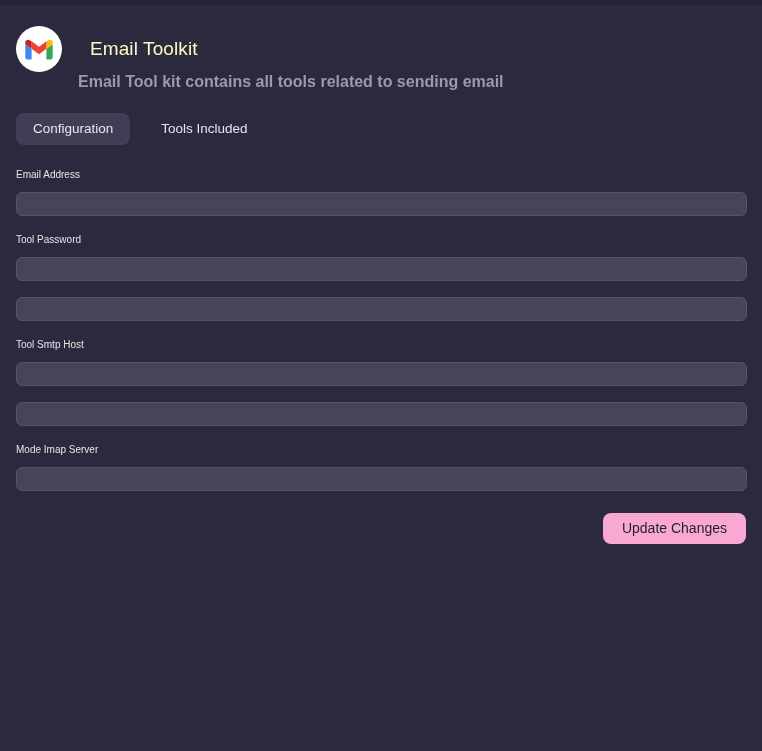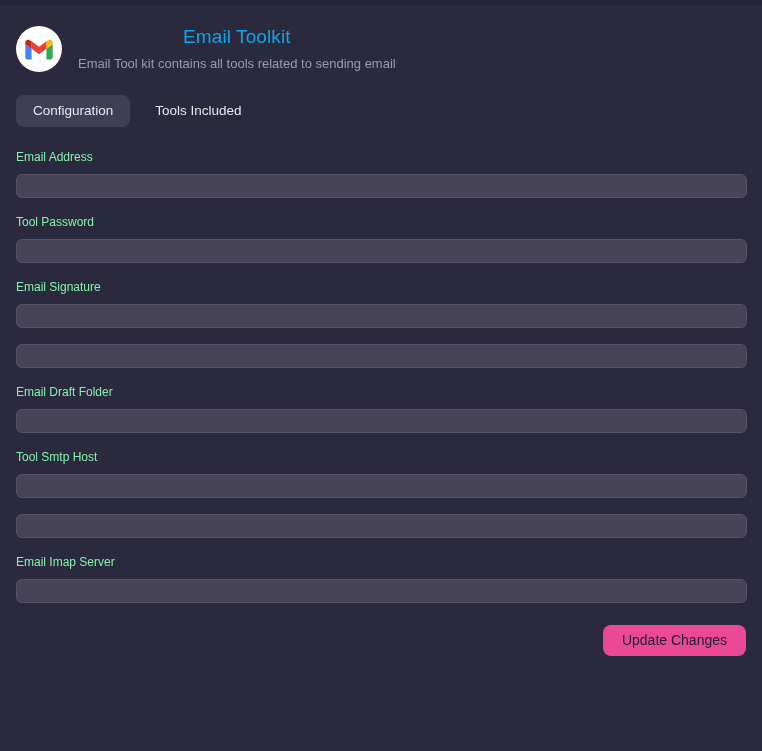--- a/index.html
+++ b/index.html
@@ -45,40 +45,39 @@
     align-items: center;
     justify-content: center;
     margin-top: 3px;
   }
   .app-logo svg { display: block; }
   .header-text {
     margin-left: 16px;
     padding-top: 2px;
   }
   .app-title {
-    color: #0ea5e9;
+    color: #fef9c3;
     font-size: 19px;
     font-weight: 400;
     letter-spacing: .1px;
     line-height: 24px;
-    margin: 0;
-    text-align: center;
+    margin: 12px;
   }
   .app-subtitle {
     color: #9a99ad;
-    font-size: 13px;
+    font-size: 16px;
     line-height: 18px;
     margin: 6px 0 0 0;
-    font-weight: 400;
+    font-weight: 700;
   }
   
   .tabs {
     display: flex;
     align-items: center;
-    gap: 8px;
+    gap: 14px;
     margin: 22px 0 0 16px;
   }
   .tab {
     font-size: 13.5px;
     color: #e6e6ee;
     padding: 9px 17px;
     border-radius: 8px;
     background: transparent;
     border: none;
     cursor: pointer;
@@ -91,22 +90,22 @@
   }
   
   .form {
     margin: 22px 16px 0 16px;
   }
   .field {
     margin-bottom: 16px;
   }
   .field-label {
     display: block;
-    color: #86efac;
-    font-size: 12px;
+    color: #e5e5e5;
+    font-size: 10px;
     line-height: 16px;
     margin-bottom: 9px;
     font-weight: 400;
   }
   .field-input {
     display: block;
     box-sizing: border-box;
     width: 731px;
     height: 24px;
     background: #474458;
@@ -119,21 +118,21 @@
     font-family: "Liberation Sans", sans-serif;
   }
   .field-input::placeholder { color: #8b899e; }
   
   .form-footer {
     display: flex;
     justify-content: flex-end;
     margin: 22px 16px 0 16px;
   }
   .update-btn {
-    background: #ec4899;
+    background: #f9a8d4;
     color: #201f31;
     font-size: 14px;
     font-family: "Liberation Sans", sans-serif;
     border: none;
     border-radius: 8px;
     padding: 0 19px;
     height: 31px;
     line-height: 31px;
     cursor: pointer;
     white-space: nowrap;
@@ -172,45 +171,37 @@
     <div class="field">
       <label class="field-label">Email Address</label>
       <input class="field-input" type="text" value="" style="">
     </div>
 
     <div class="field">
       <label class="field-label">Tool Password</label>
       <input class="field-input" type="text" value="" style="">
     </div>
 
-    <div class="field">
-      <label class="field-label">Email Signature</label>
-      <input class="field-input" type="text" value="" style="">
-    </div>
-
-    <div class="field">
-      <input class="field-input" type="text" value="" style="">
-    </div>
-
-    <div class="field">
-      <label class="field-label">Email Draft Folder</label>
-      <input class="field-input" type="text" value="" style="">
-    </div>
+
+    <div class="field">
+      <input class="field-input" type="text" value="" style="">
+    </div>
+
 
     <div class="field">
       <label class="field-label">Tool Smtp Host</label>
       <input class="field-input" type="text" value="" style="">
     </div>
 
     <div class="field">
       <input class="field-input" type="text" value="" style="">
     </div>
 
     <div class="field">
-      <label class="field-label">Email Imap Server</label>
+      <label class="field-label">Mode Imap Server</label>
       <input class="field-input" type="text" value="" style="">
     </div>
 
   </div>
 
   <div class="form-footer">
     <button class="update-btn">Update Changes</button>
   </div>
 
 </div>

